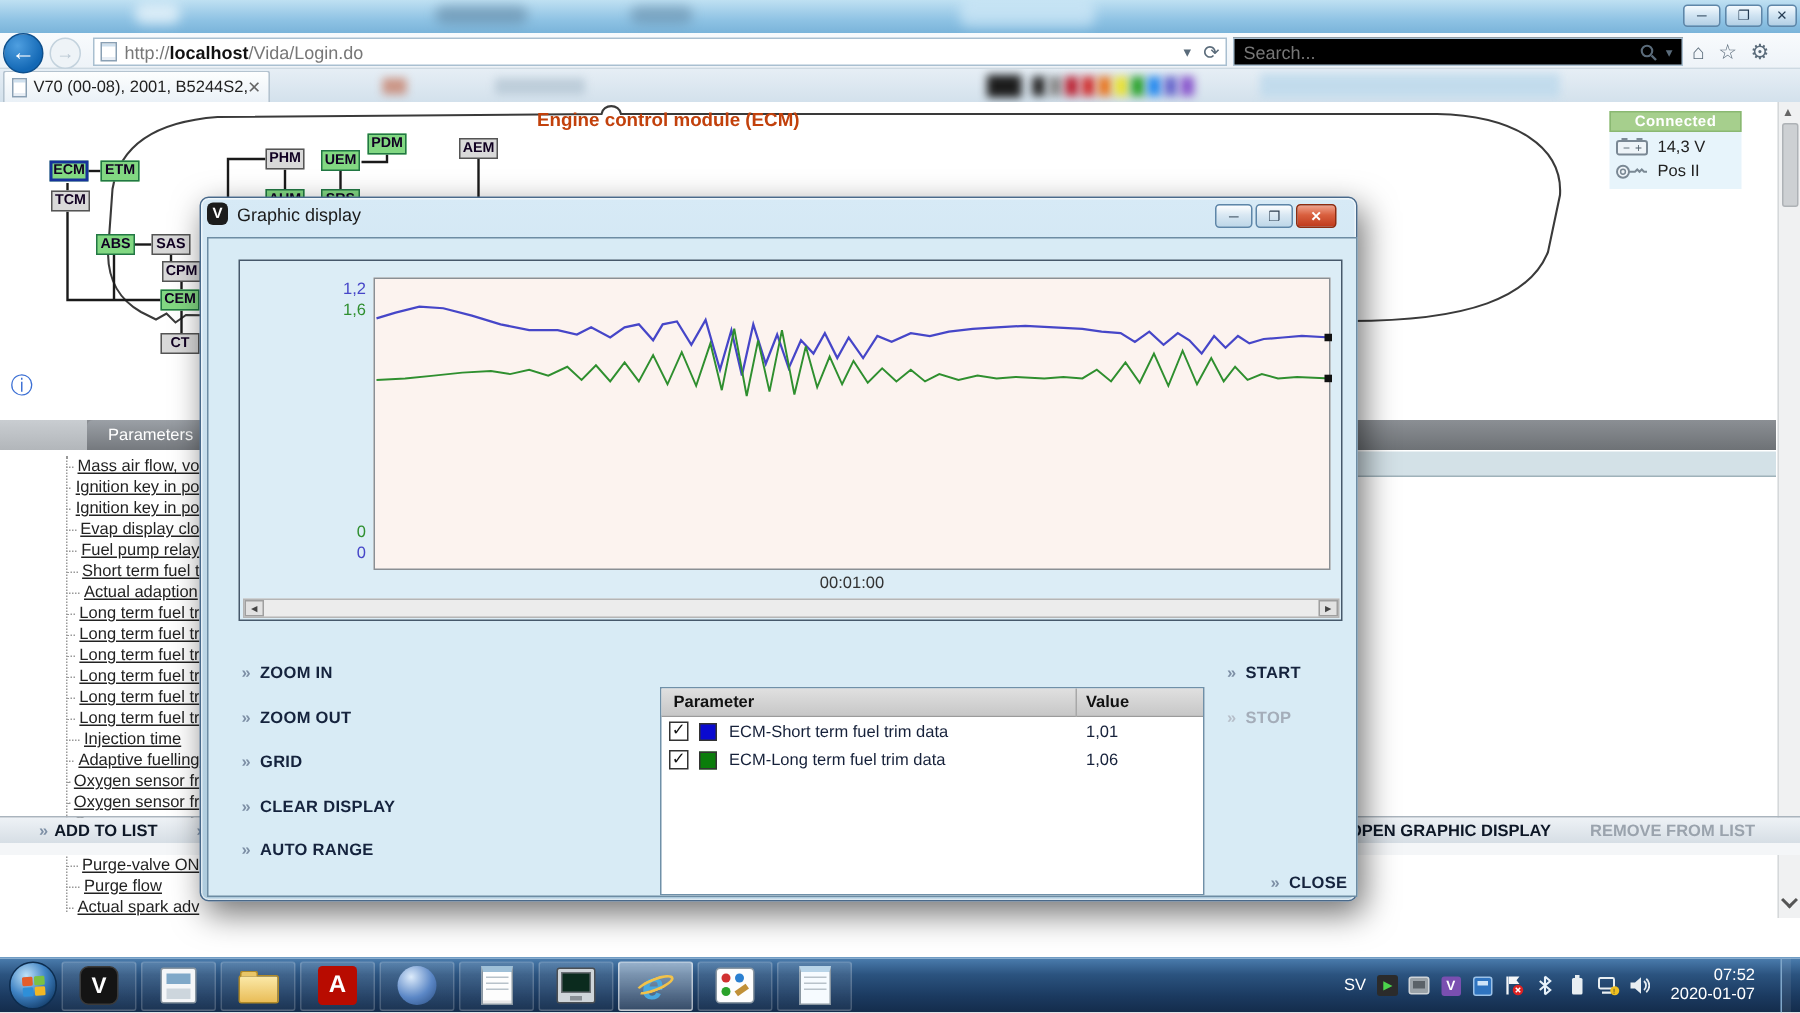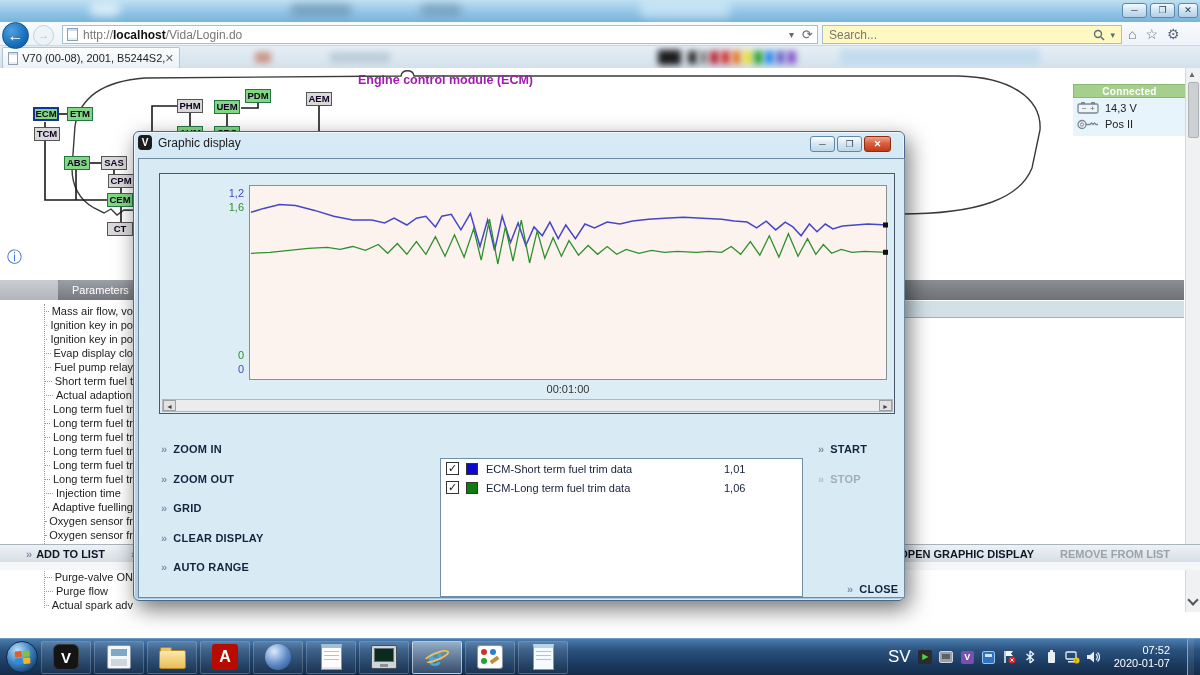--- a/index.html
+++ b/index.html
@@ -23,58 +23,58 @@
   .back { left:2px; top:22px; width:27px; height:27px; background:radial-gradient(circle at 35% 30%,#4f9fe0,#1368b5 70%);
     border:1px solid #0d4f8c; color:#fff; font-size:16px; line-height:25px; z-index:5; }
   .fwd { left:33px; top:25px; width:21px; height:21px; background:#eef3f7; border:1px solid #c3d2dd;
     color:#b8c6d2; font-size:12px; line-height:19px; }
   .urlfield { left:62px; top:25px; width:756px; height:19px; background:#fff; border:1px solid #a9bfd0; display:flex; align-items:center; padding:0 4px; }
   .pageicon { width:11px; height:13px; background:#fff; border:1px solid #8aa0b4; margin-right:5px;
     box-shadow:inset 0 2px 0 #cfe0ee, inset 0 -2px 0 #e8eef5; }
   .urltext { white-space:nowrap; overflow:hidden; color:#777; font-size:12px; }
   .urltext b { color:#111; font-weight:bold; }
   .urlctl { margin-left:auto; color:#5a6b7a; display:flex; gap:8px; align-items:center; font-size:10px; }
-  .searchfield { left:822px; top:25px; width:300px; height:19px; background:#fef9c3; border:1px solid #a9bfd0;
+  .searchfield { left:822px; top:25px; width:300px; height:19px; background:#000000; border:1px solid #a9bfd0;
     display:flex; align-items:center; padding:0 6px; color:#777; font-size:12px;justify-content:space-between; }
   .chromeicons { left:1128px; top:26px; color:#5a6b7a; font-size:14px; display:flex; gap:9px; }
 
   
   .tabbar { left:0; top:46px; width:1200px; height:22px; background:linear-gradient(#e6eef5,#d3e1ec); overflow:hidden; }
   .tab { position:absolute; left:2px; top:1px; width:178px; height:21px;
     background:linear-gradient(#fdfefe,#eaf1f7); border:1px solid #b4c3cf; border-bottom:none;
     border-radius:2px 2px 0 0; display:flex; align-items:center; padding:0 5px; font-size:11px; color:#222; }
   .tab .close { margin-left:auto; color:#666; font-size:11px; }
   .tabblob { position:absolute; filter:blur(3px); }
 
   
   .page { left:0; top:68px; width:1200px; height:544px; background:#fff; }
-  .heading { left:358px; top:5px; font-size:12.5px; font-weight:bold; color:#a21caf; }
+  .heading { left:358px; top:5px; font-size:12.5px; font-weight:bold; color:#c2410c; }
   .node { position:absolute; width:26px; height:14px; border:1px solid #444; font-size:9.5px; font-weight:bold;
     text-align:center; line-height:12px; color:#102; background:#ddd; }
   .node.green { background:#82d882; border-color:#274; }
   .node.gray { background:#d9d9d9; border-color:#555; }
   .node.selected { border:2px solid #16339b; line-height:10px; }
-  .statuswrap { left:1073px; top:16px; width:113px; }
+  .statuswrap { left:1073px; top:6px; width:88px; }
   .connbadge { height:14px; background:#a6cf8d; border:1px solid #8ab872; color:#fff; font-size:10px;
     text-align:center; line-height:13px; font-weight:bold; letter-spacing:.3px; }
   .statbox { background:#e7f4fb; padding:4px 4px 6px 4px; display:flex; flex-direction:column; gap:4px; }
   .statrow { display:flex; align-items:center; gap:6px; font-size:11px; color:#222; }
   .vscroll { left:1185px; top:0px; width:15px; height:544px; background:#f0f1f2; border-left:1px solid #d5d8da; }
   .vscroll .up { position:absolute; top:2px; left:2px; color:#666; font-size:8px; }
   .vscroll .thumb { position:absolute; top:14px; left:2px; width:11px; height:56px; background:#cdd0d3; border:1px solid #aeb2b6; border-radius:2px; }
   .vscroll .down { position:absolute; bottom:8px; left:3px; width:8px; height:8px; border-right:2px solid #555; border-bottom:2px solid #555; transform:rotate(45deg); }
   .infoicon { left:7px; top:180px; font-size:15px; color:#3b6fd4; }
   .tabstrip { left:0; top:212px; width:1184px; height:20px; background:linear-gradient(#8b8f94,#6e7草276); background:linear-gradient(#8b8f94,#6e7276); }
   .tabstrip .lead { position:absolute; left:0; top:0; width:58px; height:20px; background:linear-gradient(#c9cdd1,#b2b6ba); }
   .ptab { position:absolute; top:0; height:20px; color:#fff; font-size:11px; line-height:20px; padding:0 14px; }
   .ptab.active { background:linear-gradient(#9ba0a6,#75797e); border-radius:4px 4px 0 0; }
   .subhdr { left:905px; top:233px; width:279px; height:17px; background:#d3e1e7; border-bottom:1px solid #9fb2ba; }
   .tree { left:30px; top:236px; width:103px; height:310px; overflow:hidden; }
   .tree::before { content:""; position:absolute; left:14px; top:0; bottom:6px; border-left:1px dotted #999; }
-  .tree-item { height:14px; white-space:nowrap; color:#222; font-size:11px; display:flex; align-items:center; }
+  .tree-item { height:14px; white-space:nowrap; color:#222; font-size:11px; display:flex; align-items:center;text-decoration:underline; }
   .tree-item .stub { display:inline-block; width:9px; border-top:1px dotted #999; margin:0 3px 0 14px; }
   .bottombar { left:0; top:544px; width:1200px; height:18px; background:linear-gradient(#eef2f6,#d6dee5);
     border-top:1px solid #aab4bd; display:flex; align-items:center; font-weight:bold; color:#0d1726; font-size:11px; }
   .bbitem { display:flex; align-items:center; gap:4px; margin-left:26px; }
   .bbitem.right1 { margin-left:auto; }
   .bbitem.disabled { color:#9aa3ad; }
   .arrowglyph { color:#7d8fa5; font-size:11px; font-weight:bold; }
   .understrip { left:0; top:562px; width:1200px; height:8px; background:#f4f6f8; }
 
   
@@ -433,20 +433,24 @@
             <span class="arrowglyph">»</span>
             <span>CLEAR DISPLAY</span>
           </div>
           <div class="vbtn">
             <span class="arrowglyph">»</span>
             <span>AUTO RANGE</span>
           </div>
         </div>
 
       <div class="paramtable">
+        <div class="pt-header">
+          <span class="pt-c1">Parameter</span>
+          <span class="pt-c2">Value</span>
+        </div>
         <div id="pt-rows">
             <div class="pt-row" style="position: relative;">
               <span class="cbx">✓</span>
               <span class="swatch" style="background: rgb(10, 10, 208);"></span>
               <span class="pt-label">ECM-Short term fuel trim data</span>
               <span class="pt-val">1,01</span>
             </div>
             <div class="pt-row" style="position: relative;">
               <span class="cbx">✓</span>
               <span class="swatch" style="background: rgb(11, 125, 11);"></span>
@@ -532,21 +536,21 @@
         </div>
         <div class="taskcell">
           <div style="width:21px;height:26px;background:#f6fbff;border:1px solid #8a97a2;border-top:4px solid #b8d4e8">
             <div style="margin:3px 2px;height:1px;background:#b8c2ca"></div>
             <div style="margin:3px 2px;height:1px;background:#b8c2ca"></div>
             <div style="margin:3px 2px;height:1px;background:#b8c2ca"></div>
           </div>
         </div>
       </div>
     <div class="tray">
-      <span style="font-size:17px">SV</span>
+      <span style="font-size:11px">SV</span>
       <div id="trayicons" style="display:flex;gap:6px;align-items:center">
           <span class="trayicon">
             <div style="width:14px;height:14px;background:#2b2b2b;border-radius:2px;color:#4cd44c;font-size:8px;line-height:14px;text-align:center">▶</div>
           </span>
           <span class="trayicon">
             <div style="width:14px;height:12px;background:#9aa2a8;border-radius:2px;border:1px solid #cfd4d8">
               <div style="margin:2px;height:5px;background:#5a6268"></div>
             </div>
           </span>
           <span class="trayicon">

